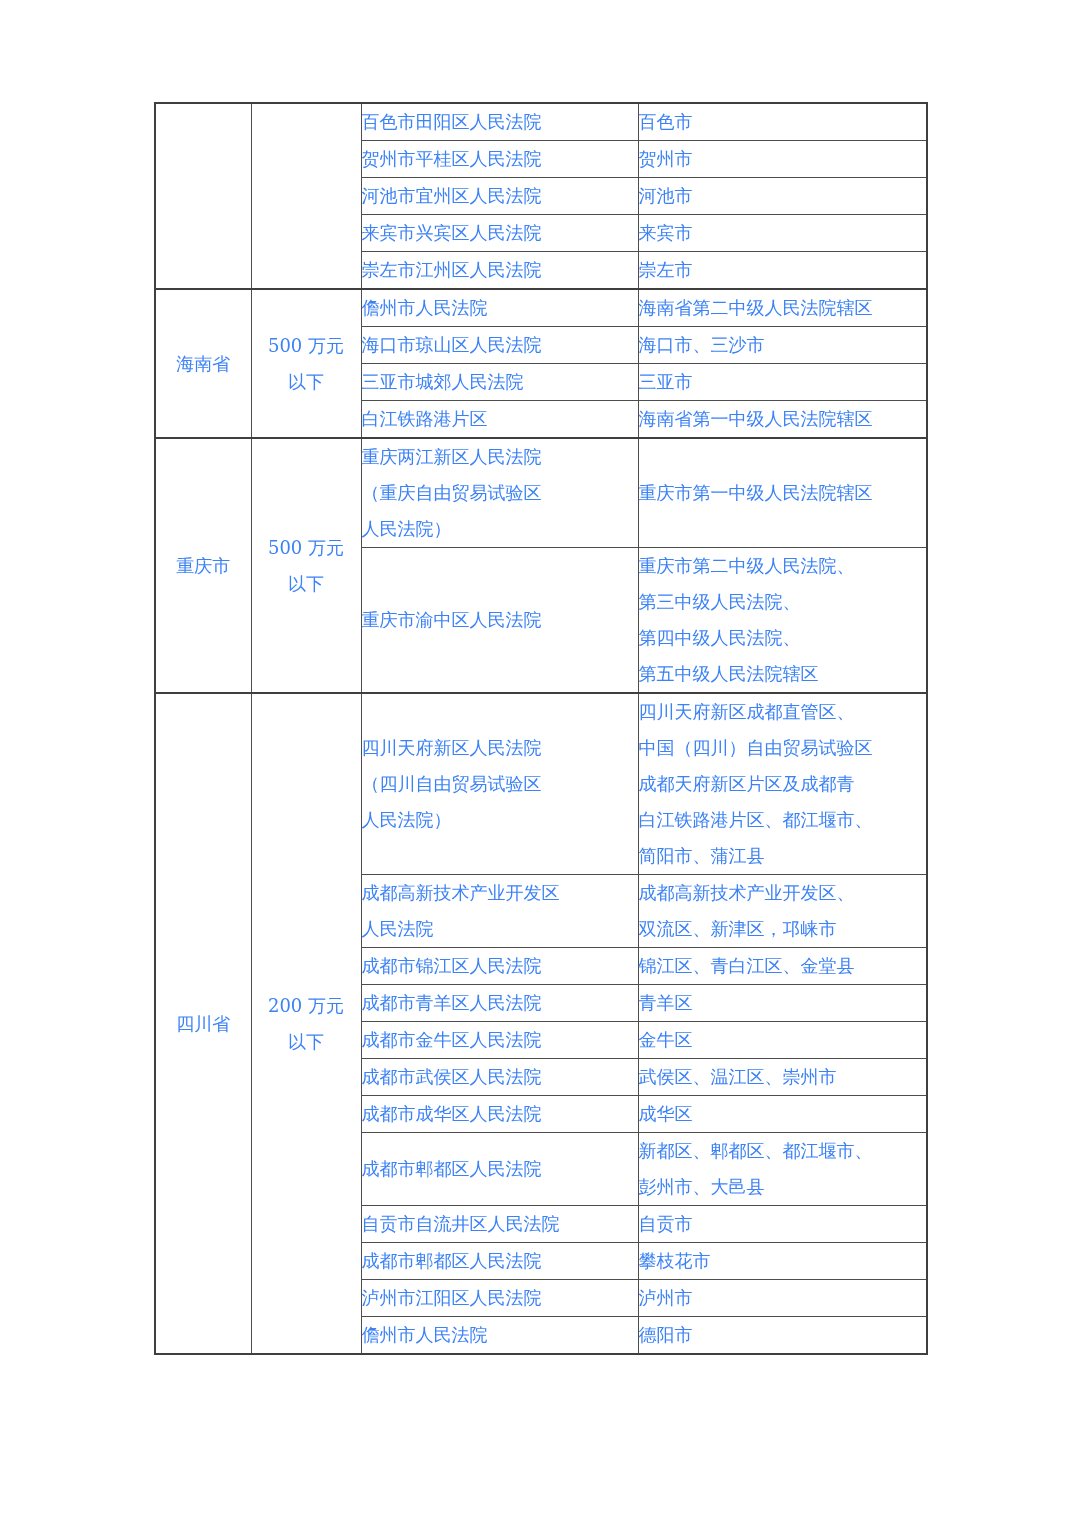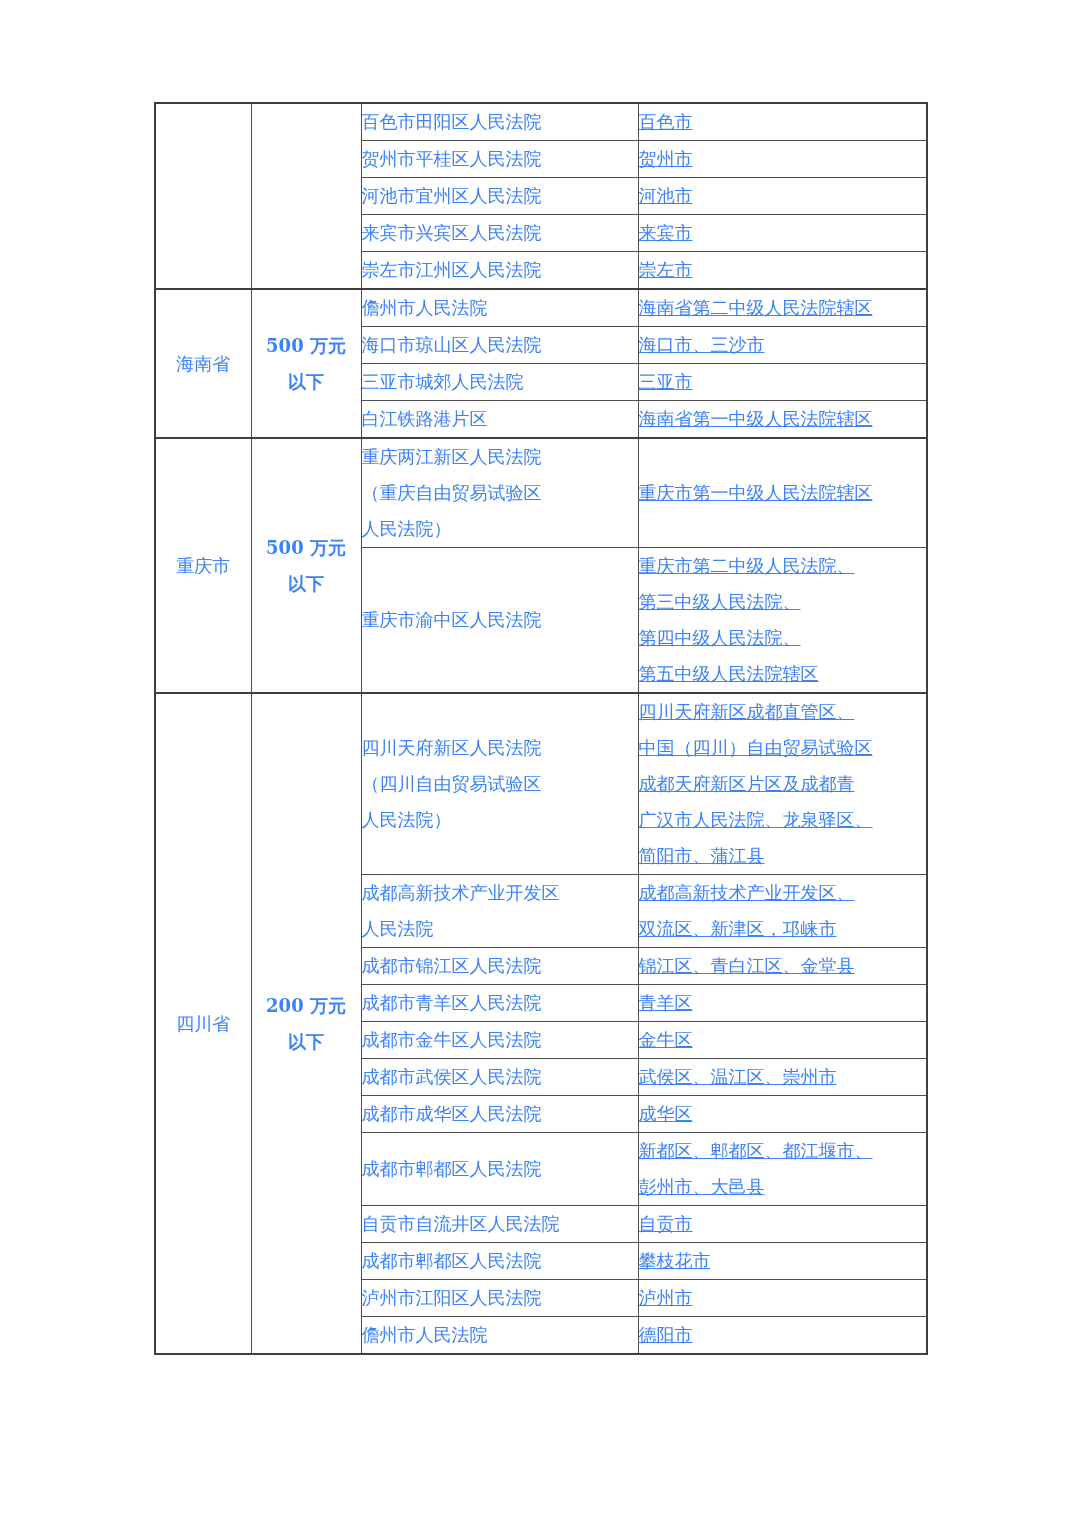--- a/index.html
+++ b/index.html
@@ -35,23 +35,23 @@
     color: #3b82f6;
     vertical-align: middle;
     white-space: pre;
     padding: 0;
     overflow: visible;
   }
   tr.section-start td {
     border-top: 2px solid #3f3f3f;
   }
   td.col-province { text-align: center; }
-  td.col-amount   { text-align: center; font-weight: bold; }
+  td.col-amount   { text-align: center; }
   td.col-court    { padding-left: 13px; }
-  td.col-jur      { padding-left: 10px; text-decoration: underline; }
+  td.col-jur      { padding-left: 10px; }
 </style>
 </head>
 <body>
 
 <div class="page">
   <div class="table-wrap">
     <table class="jur-table">
       <colgroup>
         <col style="width:96px">
         <col style="width:110px">
@@ -123,21 +123,21 @@
         <tr class="section-start">
           <td class="col-province" rowspan="12">四川省</td>
           <td class="col-amount" rowspan="12">200 万元
 以下</td>
           <td class="col-court">四川天府新区人民法院
 （四川自由贸易试验区
 人民法院）</td>
           <td class="col-jur">四川天府新区成都直管区、
 中国（四川）自由贸易试验区
 成都天府新区片区及成都青
-广汉市人民法院、龙泉驿区、
+白江铁路港片区、都江堰市、
 简阳市、蒲江县</td>
         </tr>
         <tr>
           <td class="col-court">成都高新技术产业开发区
 人民法院</td>
           <td class="col-jur">成都高新技术产业开发区、
 双流区、新津区，邛崃市</td>
         </tr>
         <tr>
           <td class="col-court">成都市锦江区人民法院</td>

